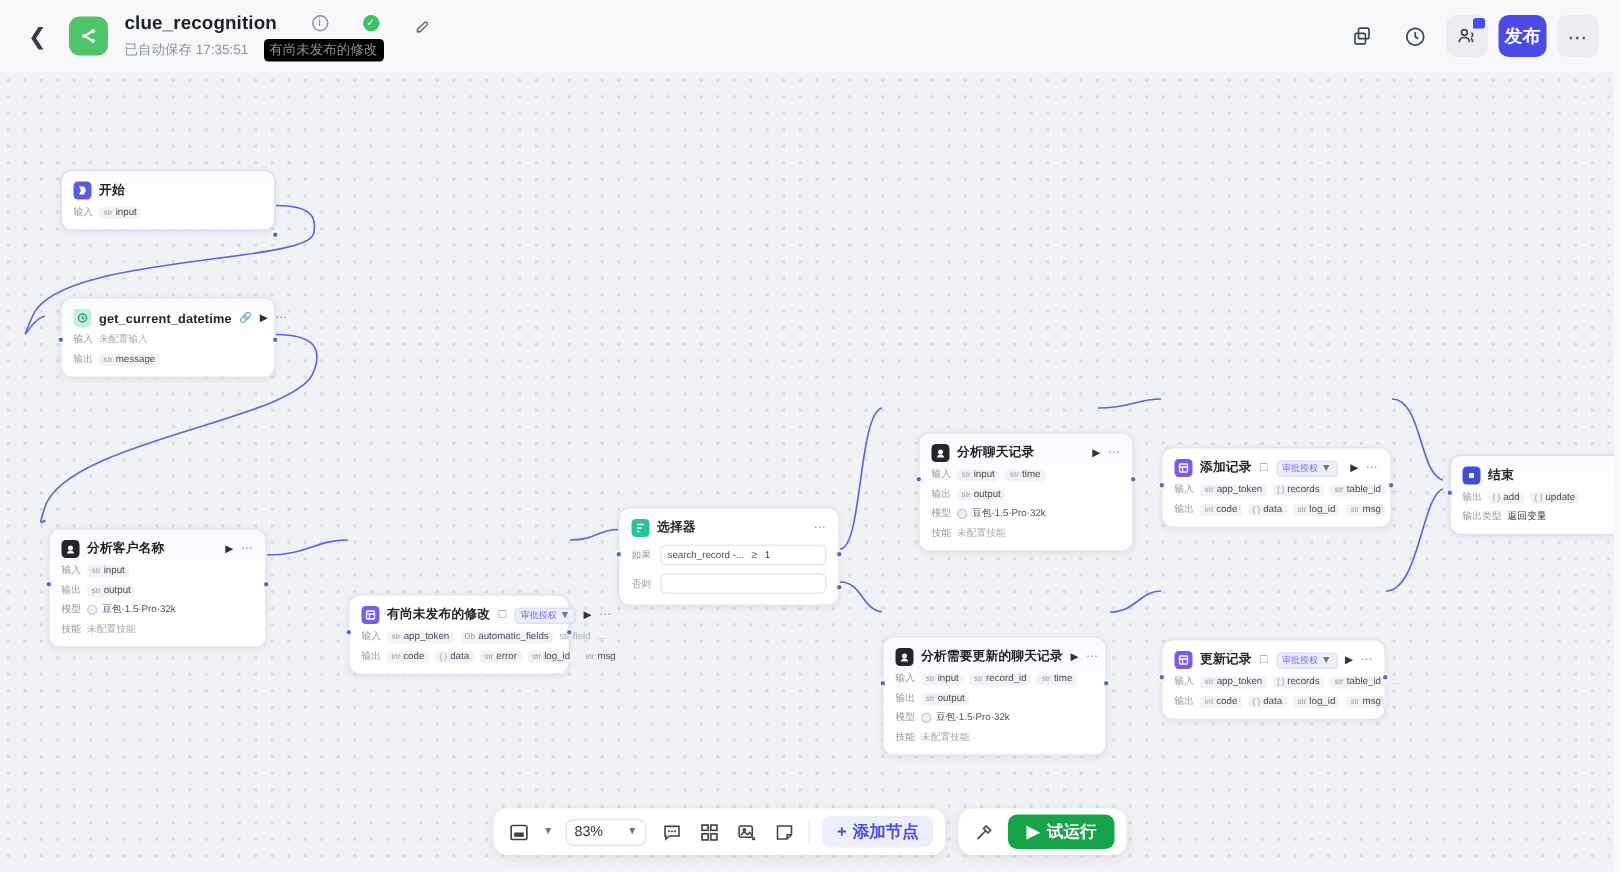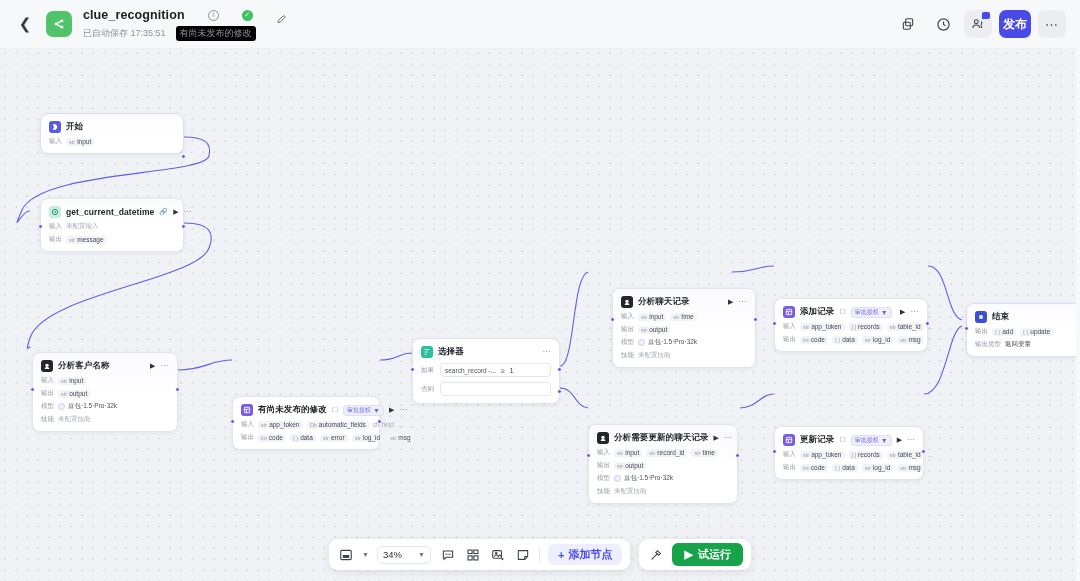--- a/index.html
+++ b/index.html
@@ -677,21 +677,21 @@
     <div class="bar-group">
       <div class="tb-icon">
         <svg width="14" height="14" viewBox="0 0 24 24" fill="none" stroke="#3e434b" stroke-width="1.9">
           <rect x="3" y="4" width="18" height="16" rx="2"></rect>
             <rect x="6.5" y="12" width="11" height="5" fill="#3e434b" stroke="none"></rect>
         </svg>
       </div>
       <span class="caret">▼</span>
 
       <div class="zoom-box">
-        <span class="zoom-val">34%</span>
+        <span class="zoom-val">83%</span>
         <span class="caret">▼</span>
       </div>
 
       <div class="tb-icon">
         <svg width="14" height="14" viewBox="0 0 24 24" fill="none" stroke="#3e434b" stroke-width="1.8">
           <path d="M4 5h16v11H9l-4 3.5V16H4z"></path>
             <path d="M8.5 10.5h.01M12 10.5h.01M15.5 10.5h.01" stroke-width="2.4" stroke-linecap="round"></path>
         </svg>
       </div>
       <div class="tb-icon">

